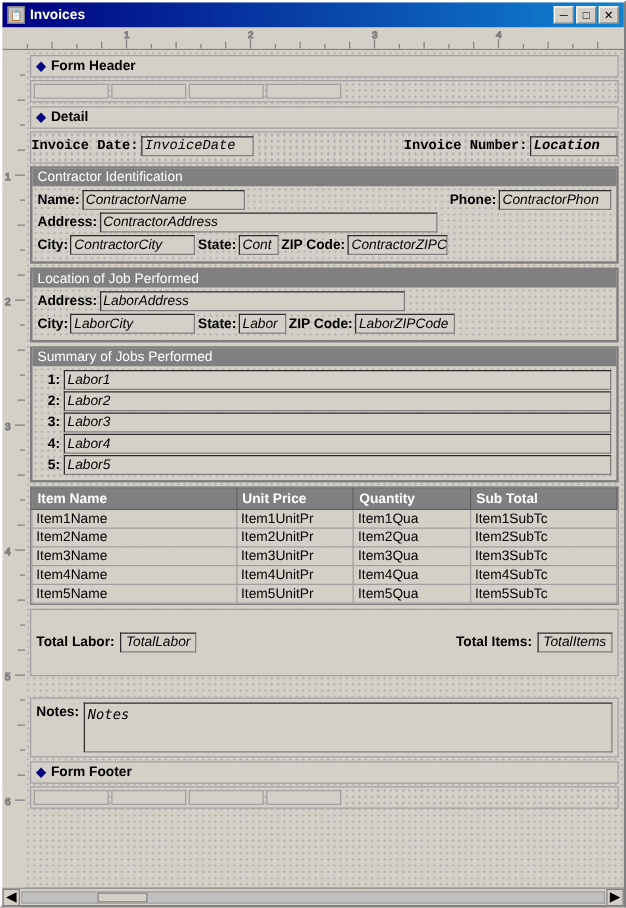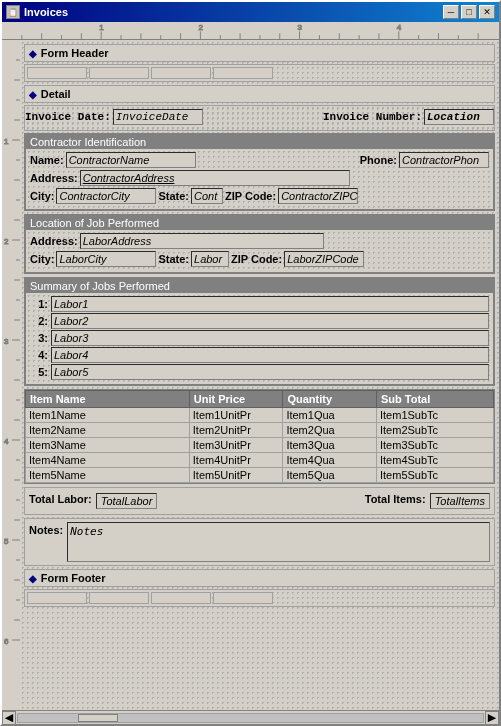--- a/index.html
+++ b/index.html
@@ -219,25 +219,26 @@
       background: #d4d0c8;
       border: 1px inset #808080;
       font-size: 11px;
       padding: 1px 2px;
       font-style: italic;
     }
 
     
     .totals-row {
       display: flex;
+      align-items: center;
       gap: 4px;
-      padding: 5px 4px;
+      padding: 18px 4px;
       background: #d4d0c8;
       border: 1px solid #a0a0a0;
-      margin-bottom: 3px;
+      margin-bottom: 17px;
     }
     .total-label {
       font-weight: bold;
       font-size: 11px;
     }
     .total-field {
       background: #d4d0c8;
       border: 1px inset #808080;
       font-size: 11px;
       padding: 1px 4px;
@@ -425,21 +426,21 @@
           <div class="field-row">
             <span class="field-label">Name:</span>
             <span class="field-value" style="width:130px;">ContractorName</span>
             <span style="flex:1"></span>
             <span class="field-label">Phone:</span>
             <span class="field-value" style="width:90px;">ContractorPhon</span>
           </div>
 
           <div class="field-row">
             <span class="field-label">Address:</span>
-            <span class="field-value" style="width:270px;text-decoration:underline;">ContractorAddress</span>
+            <span class="field-value" style="width:270px;">ContractorAddress</span>
           </div>
 
           <div class="field-row">
             <span class="field-label">City:</span>
             <span class="field-value" style="width:100px;">ContractorCity</span>
             <span class="field-label">State:</span>
             <span class="field-value" style="width:32px;">Cont</span>
             <span class="field-label">ZIP Code:</span>
             <span class="field-value" style="width:80px;">ContractorZIPC</span>
           </div>

